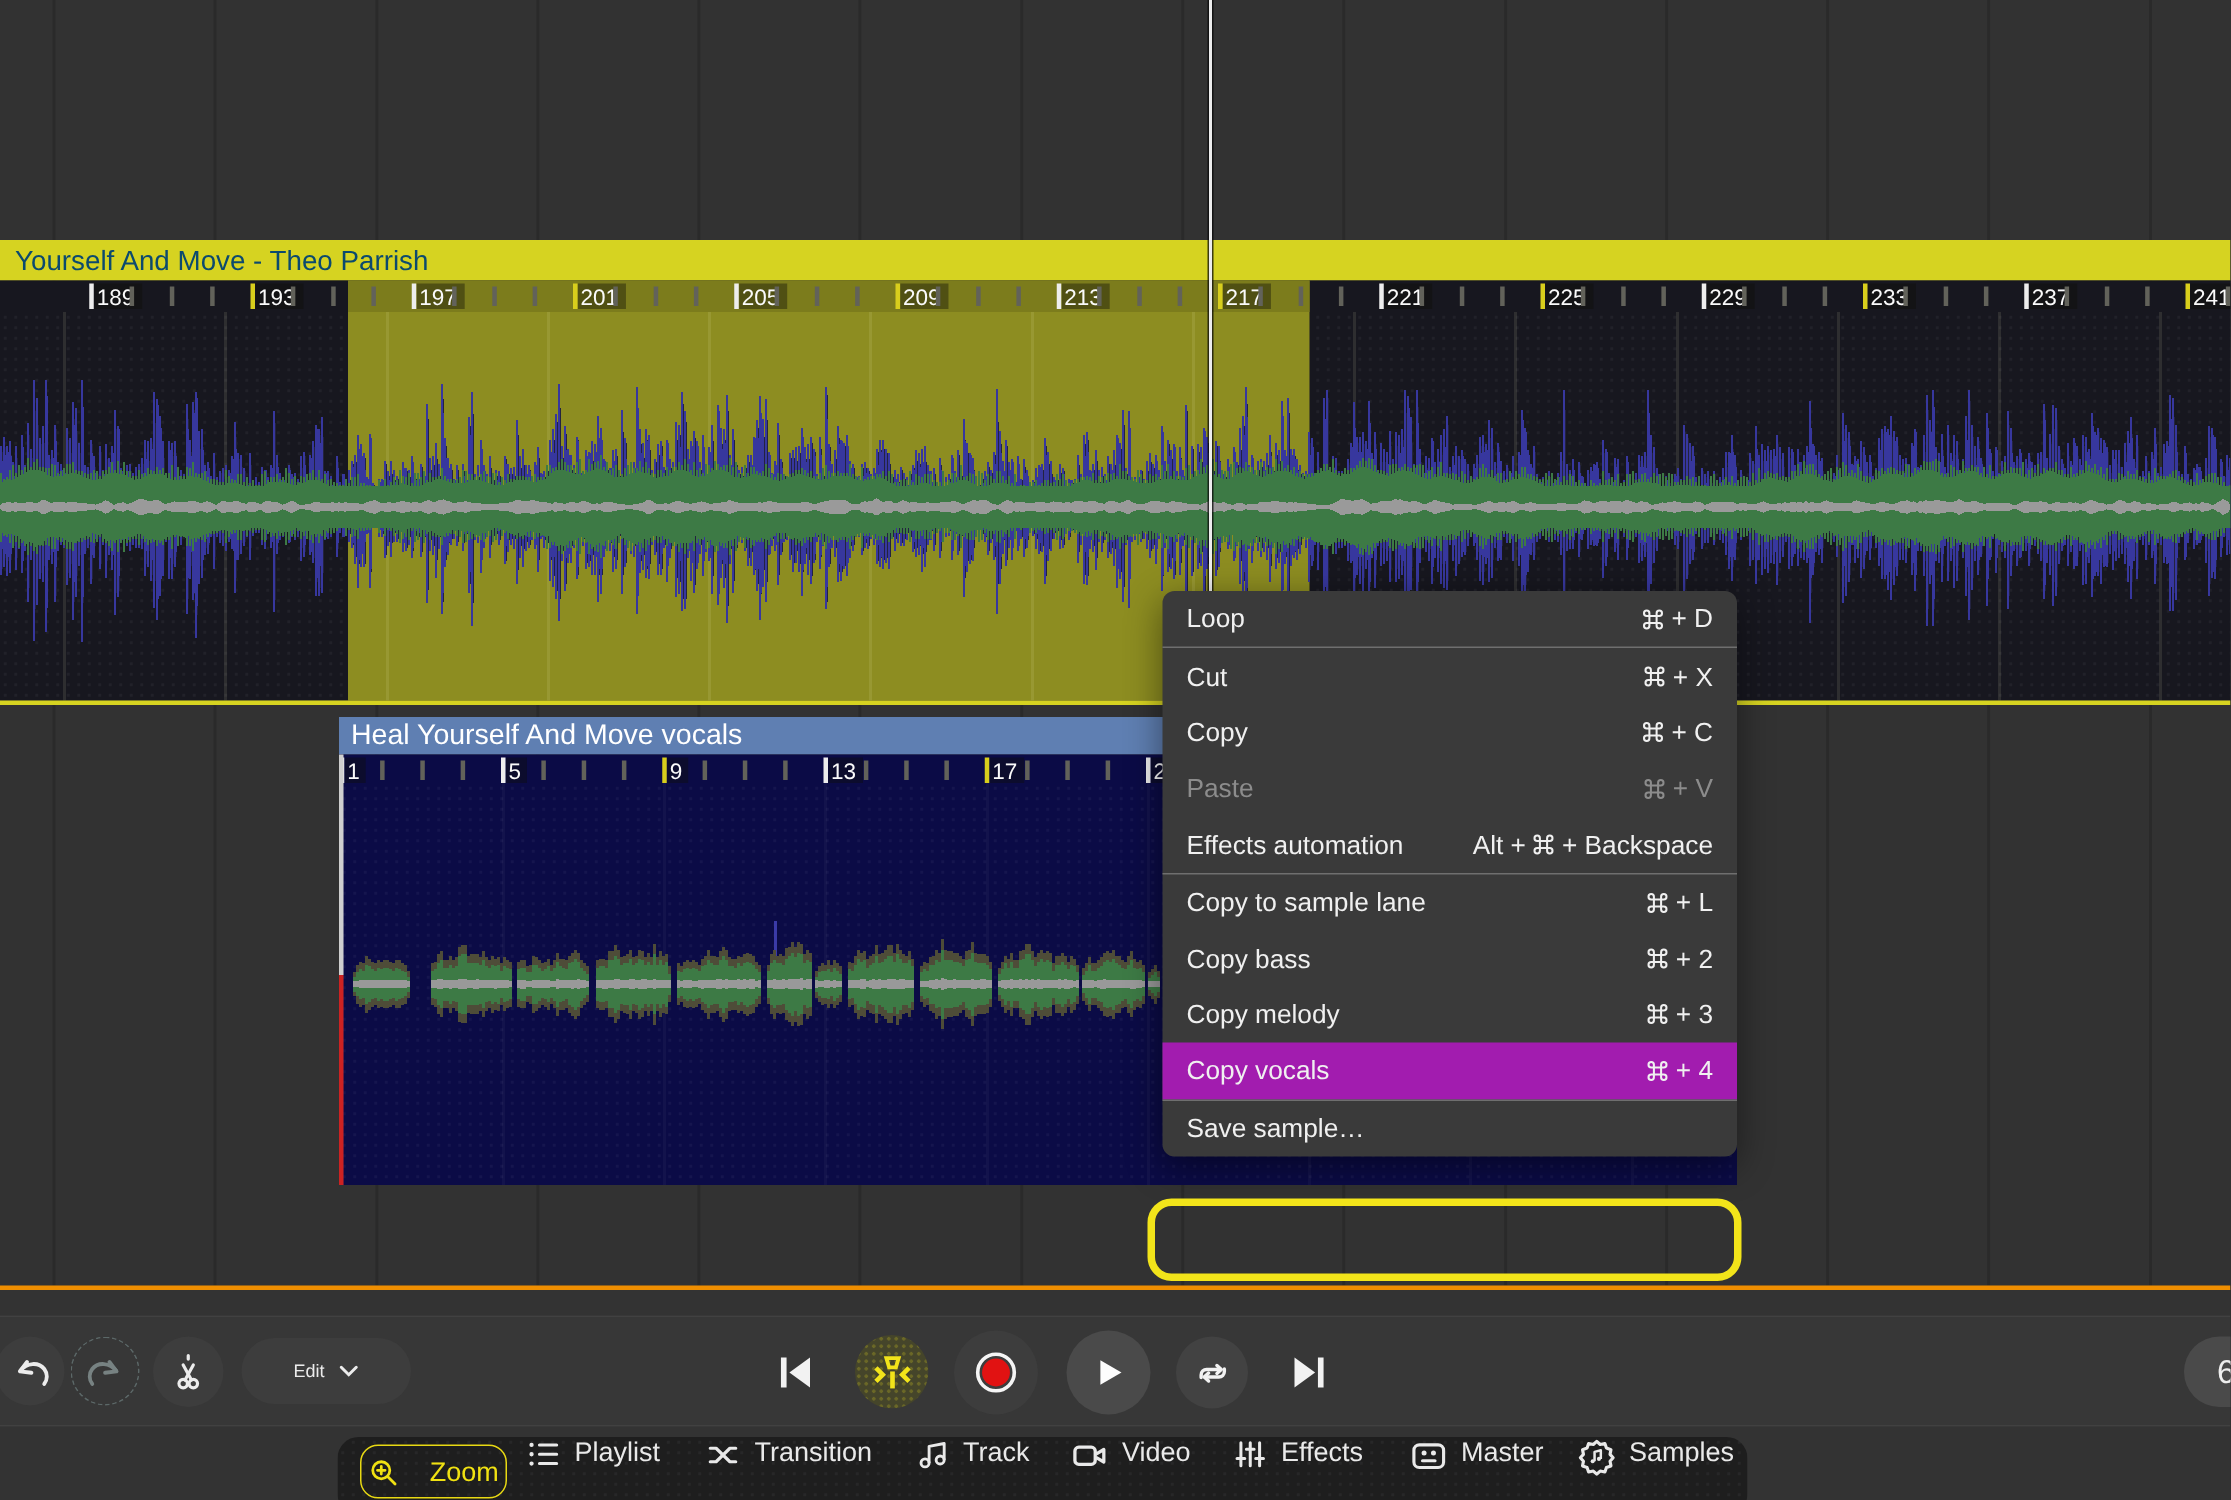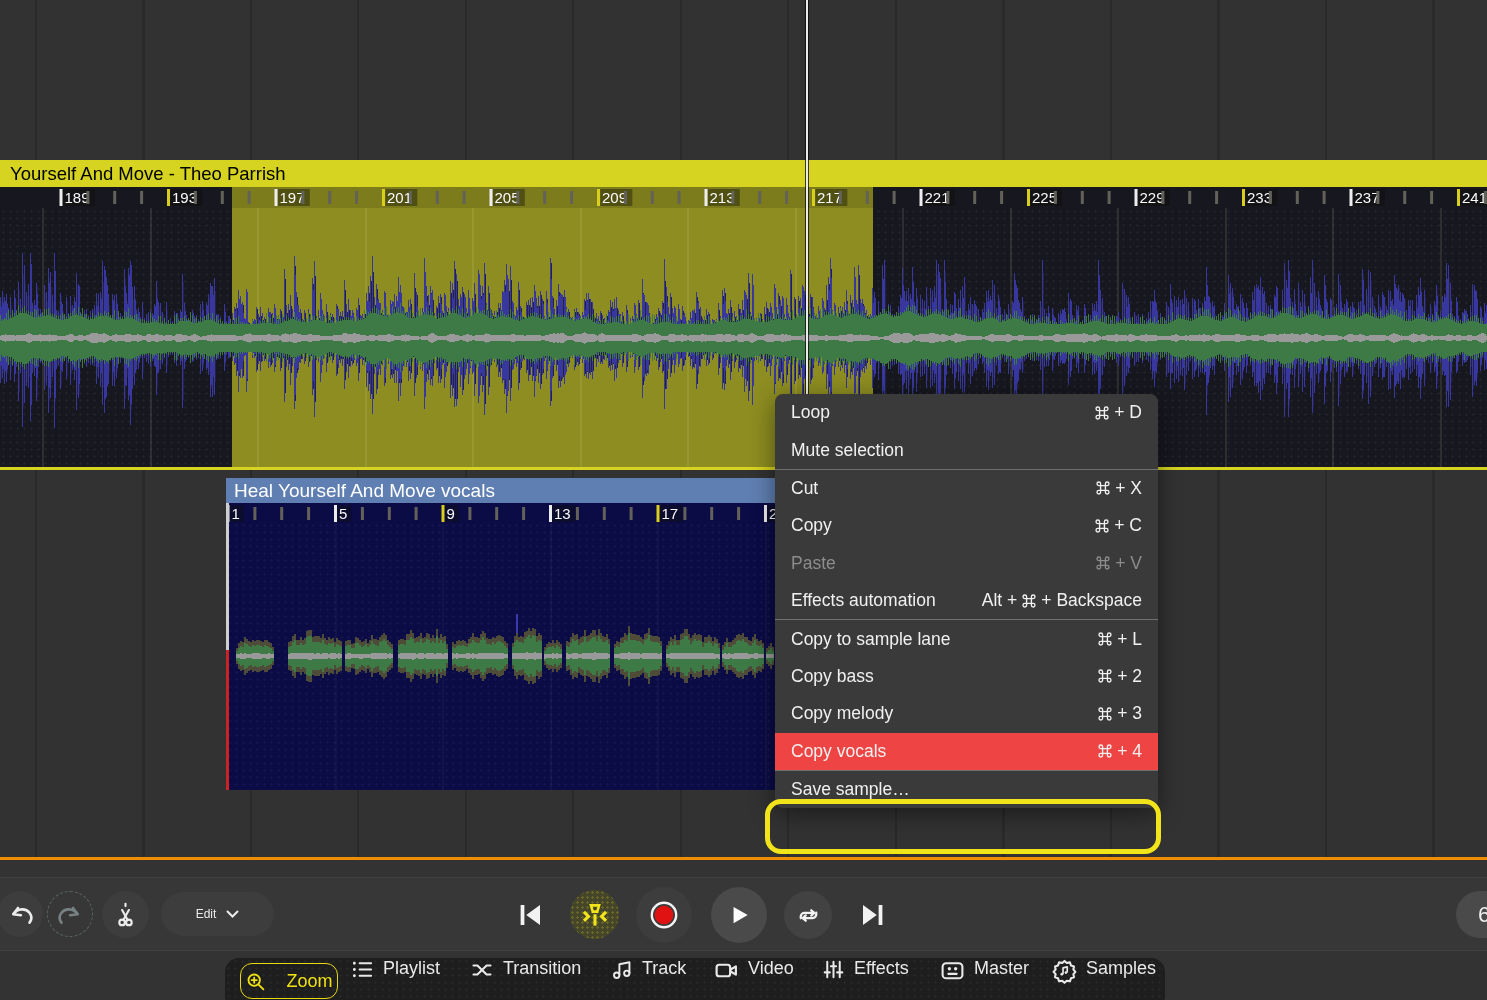--- a/index.html
+++ b/index.html
@@ -2,39 +2,39 @@
 <html><head><meta charset="utf-8">
 <style>
 *{margin:0;padding:0;box-sizing:border-box}
 html,body{width:1487px;height:1000px;overflow:hidden;background:#333;font-family:"Liberation Sans",sans-serif}
 .abs{position:absolute}
 #stage{position:relative;width:1487px;height:1000px;background:#323232}
 #grid{position:absolute;left:0;top:0;width:1487px;height:857px;
  background-image:repeating-linear-gradient(90deg, #2a2a2a 0px,#2a2a2a 2px, transparent 2px, transparent 107.5px);
  background-position:35px 0;}
 
-#t1head{position:absolute;left:0;top:160px;width:1487px;height:27px;background:#d6d321;color:#000000;font-size:18.5px;line-height:27px;padding-left:10px}
+#t1head{position:absolute;left:0;top:160px;width:1487px;height:27px;background:#d6d321;color:#0c4a6e;font-size:18.5px;line-height:27px;padding-left:10px}
 #t1ruler{position:absolute;left:0;top:187px;width:1487px;height:21px;background:#17171f}
 #t1body{position:absolute;left:0;top:208px;width:1487px;height:259px;background:#17171f;background-image:radial-gradient(rgba(215,215,235,0.05) 1px, transparent 1.2px);background-size:7px 7px;overflow:hidden}
 #t1sel{position:absolute;left:232px;top:187px;width:641px;height:280px;background:#8d8d21}
 #t1selr{position:absolute;left:232px;top:187px;width:641px;height:21px;background:#7c7c1c}
 #t1border{position:absolute;left:0;top:467px;width:1487px;height:3px;background:#d6d321}
 
 #t2head{position:absolute;left:226px;top:478px;width:932px;height:25px;background:#5f7fb2;color:#fff;font-size:19px;line-height:25px;padding-left:8px}
 #t2ruler{position:absolute;left:226px;top:503px;width:932px;height:19px;background:#0b0b46}
 #t2body{position:absolute;left:226px;top:522px;width:932px;height:268px;background:#0b0b46;background-image:radial-gradient(rgba(215,215,235,0.05) 1px, transparent 1.2px);background-size:7px 7px;overflow:hidden}
 #t2edge1{position:absolute;left:226px;top:503px;width:3px;height:147px;background:#cfcfcf}
 #t2edge2{position:absolute;left:226px;top:650px;width:3px;height:140px;background:#c22;}
 
 #playhead{position:absolute;left:806px;top:0;width:2px;height:470px;background:#ececec;box-shadow:0 0 0 1px rgba(10,10,10,.75)}
 
 #menu{position:absolute;left:775px;top:394px;width:383px;background:#3a3a3a;color:#f0f0f0;font-size:17.5px;border-radius:8px;box-shadow:0 6px 24px rgba(0,0,0,.45);z-index:60}
 .mrow{height:37.4px;display:flex;align-items:center;justify-content:space-between;padding:0 16px;white-space:nowrap}
 .mrow.dim{color:#8c8c8c}
-.mrow.hov{background:#ef4444}
+.mrow.hov{background:#a21caf}
 .msep{height:1px;background:#6f6f6f}
 .sc{display:flex;align-items:center;gap:4px}
 .cmdi{width:16px;height:16px}
 #ring{position:absolute;left:765px;top:799px;width:396px;height:55px;border:5px solid #f2e41a;border-radius:16px;z-index:61}
 
 #orange{position:absolute;left:0;top:857px;width:1487px;height:3px;background:#ef8e00}
 #toolbar{position:absolute;left:0;top:860px;width:1487px;height:140px;background:#333}
 #tband{position:absolute;left:0;top:877px;width:1487px;height:74px;background:#373737;border-top:1px solid rgba(255,255,255,.05);border-bottom:1px solid rgba(255,255,255,.05)}
 .cbtn{position:absolute;border-radius:50%;background:#3d3d3d;display:flex;align-items:center;justify-content:center}
 #editbtn{position:absolute;left:161px;top:892px;width:113px;height:44px;border-radius:22px;background:#3d3d3d;color:#ececec;font-size:12px;display:flex;align-items:center;justify-content:center;gap:10px}
@@ -233,23 +233,20 @@
 <div id="menu">
 <div class="mrow ">
         <span class="mlab">Loop</span>
         <span class="sc">
           <svg class="cmdi" viewBox="0 0 20 20">
             <path d="M7 7 V4.75 A2.25 2.25 0 1 0 4.75 7 H7 M13 7 V4.75 A2.25 2.25 0 1 1 15.25 7 H13 M13 13 V15.25 A2.25 2.25 0 1 0 15.25 13 H13 M7 13 V15.25 A2.25 2.25 0 1 1 4.75 13 H7 M7 7 H13 V13 H7 Z" fill="none" stroke="currentColor" stroke-width="1.7"></path>
           </svg>
           <span>+ D</span>
         </span>
       </div>
-<div class="mrow ">
-        <span class="mlab">Mute selection</span>
-      </div>
 <div class="msep"></div>
 <div class="mrow ">
         <span class="mlab">Cut</span>
         <span class="sc">
           <svg class="cmdi" viewBox="0 0 20 20">
             <path d="M7 7 V4.75 A2.25 2.25 0 1 0 4.75 7 H7 M13 7 V4.75 A2.25 2.25 0 1 1 15.25 7 H13 M13 13 V15.25 A2.25 2.25 0 1 0 15.25 13 H13 M7 13 V15.25 A2.25 2.25 0 1 1 4.75 13 H7 M7 7 H13 V13 H7 Z" fill="none" stroke="currentColor" stroke-width="1.7"></path>
           </svg>
           <span>+ X</span>
         </span>
       </div>

